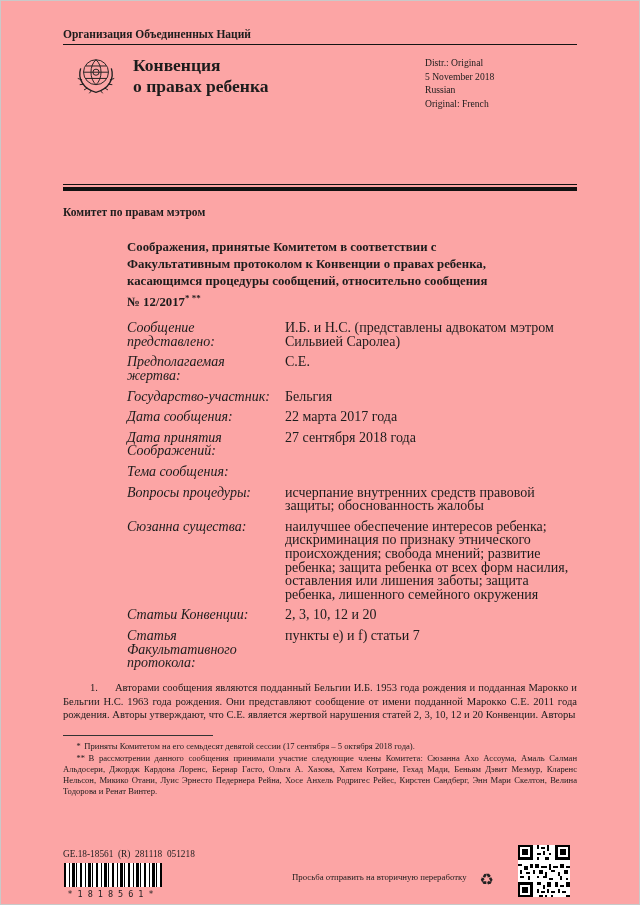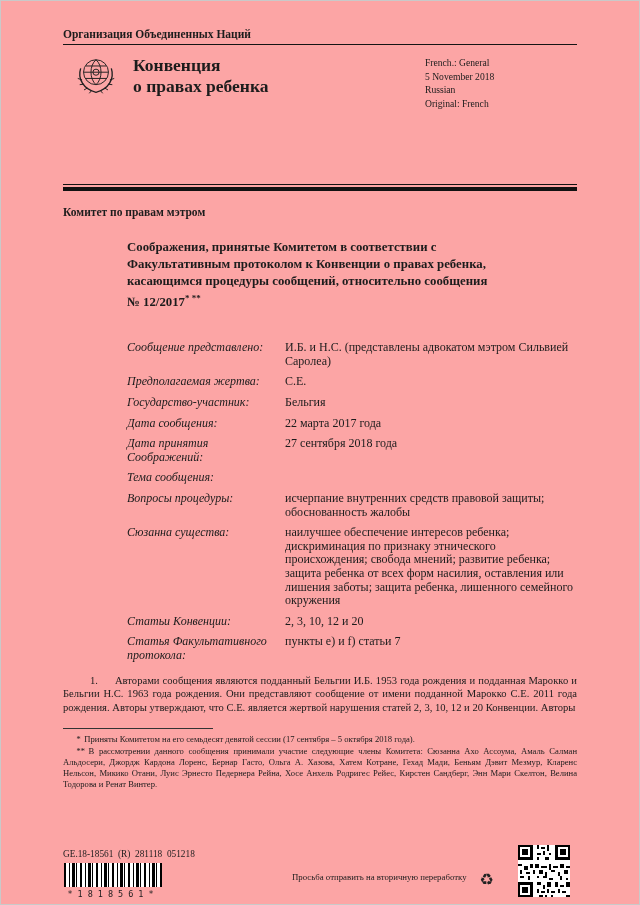--- a/index.html
+++ b/index.html
@@ -36,21 +36,21 @@
   .rules{margin-top:74px;}
   .rule-thin{border-top:1.5px solid #111;margin-bottom:2px;}
   .rule-thick{border-top:4px solid #111;}
   
   .committee{margin-top:15px;font-size:11.5px;font-weight:bold;}
   .main-title{
     margin:21px 0 0 64px;width:362px;
     font-size:12.8px;font-weight:bold;line-height:17px;
   }
   .main-title sup{font-size:9px;font-weight:bold;}
-  .details{margin:30px 0 0 64px;font-size:12px;line-height:13.6px;}
+  .details{margin:10px 0 0 64px;font-size:14px;line-height:13.6px;}
   .detail-row{display:flex;margin-bottom:7px;}
   .detail-label{width:158px;flex:none;font-style:italic;padding-right:12px;box-sizing:border-box;}
   .detail-value{flex:1;}
   .para{
     margin:11px 0 0 0;font-size:10.6px;line-height:13.8px;
     text-align:justify;text-indent:27px;
   }
   .para-num{margin-right:17px;}
   
   .fn-sep{margin-top:13px;width:150px;border-top:1px solid #333;}
@@ -103,21 +103,21 @@
           <path d="M8,15 C4.5,26 11,37 24,40 C37,37 43.5,26 40,15" stroke-width="1.4"></path>
           <path d="M9.5,27 l-4.5,-1.5 M11.5,31.5 l-4.5,0.5 M15,35.5 l-3.5,2 M19.5,38 l-2.5,3 M38.5,27 l4.5,-1.5 M36.5,31.5 l4.5,0.5 M33,35.5 l3.5,2 M28.5,38 l2.5,3"></path>
         </g>
       </svg>
     </span>
     <div class="mast-title">
       <div>Конвенция</div>
       <div>о правах ребенка</div>
     </div>
     <div class="mast-meta">
-      <div>French.: General</div>
+      <div>Distr.: Original</div>
       <div>5 November 2018</div>
       <div>Russian</div>
       <div>Original: French</div>
     </div>
   </div>
 
   <div class="rules">
     <div class="rule-thin"></div>
     <div class="rule-thick"></div>
   </div>

